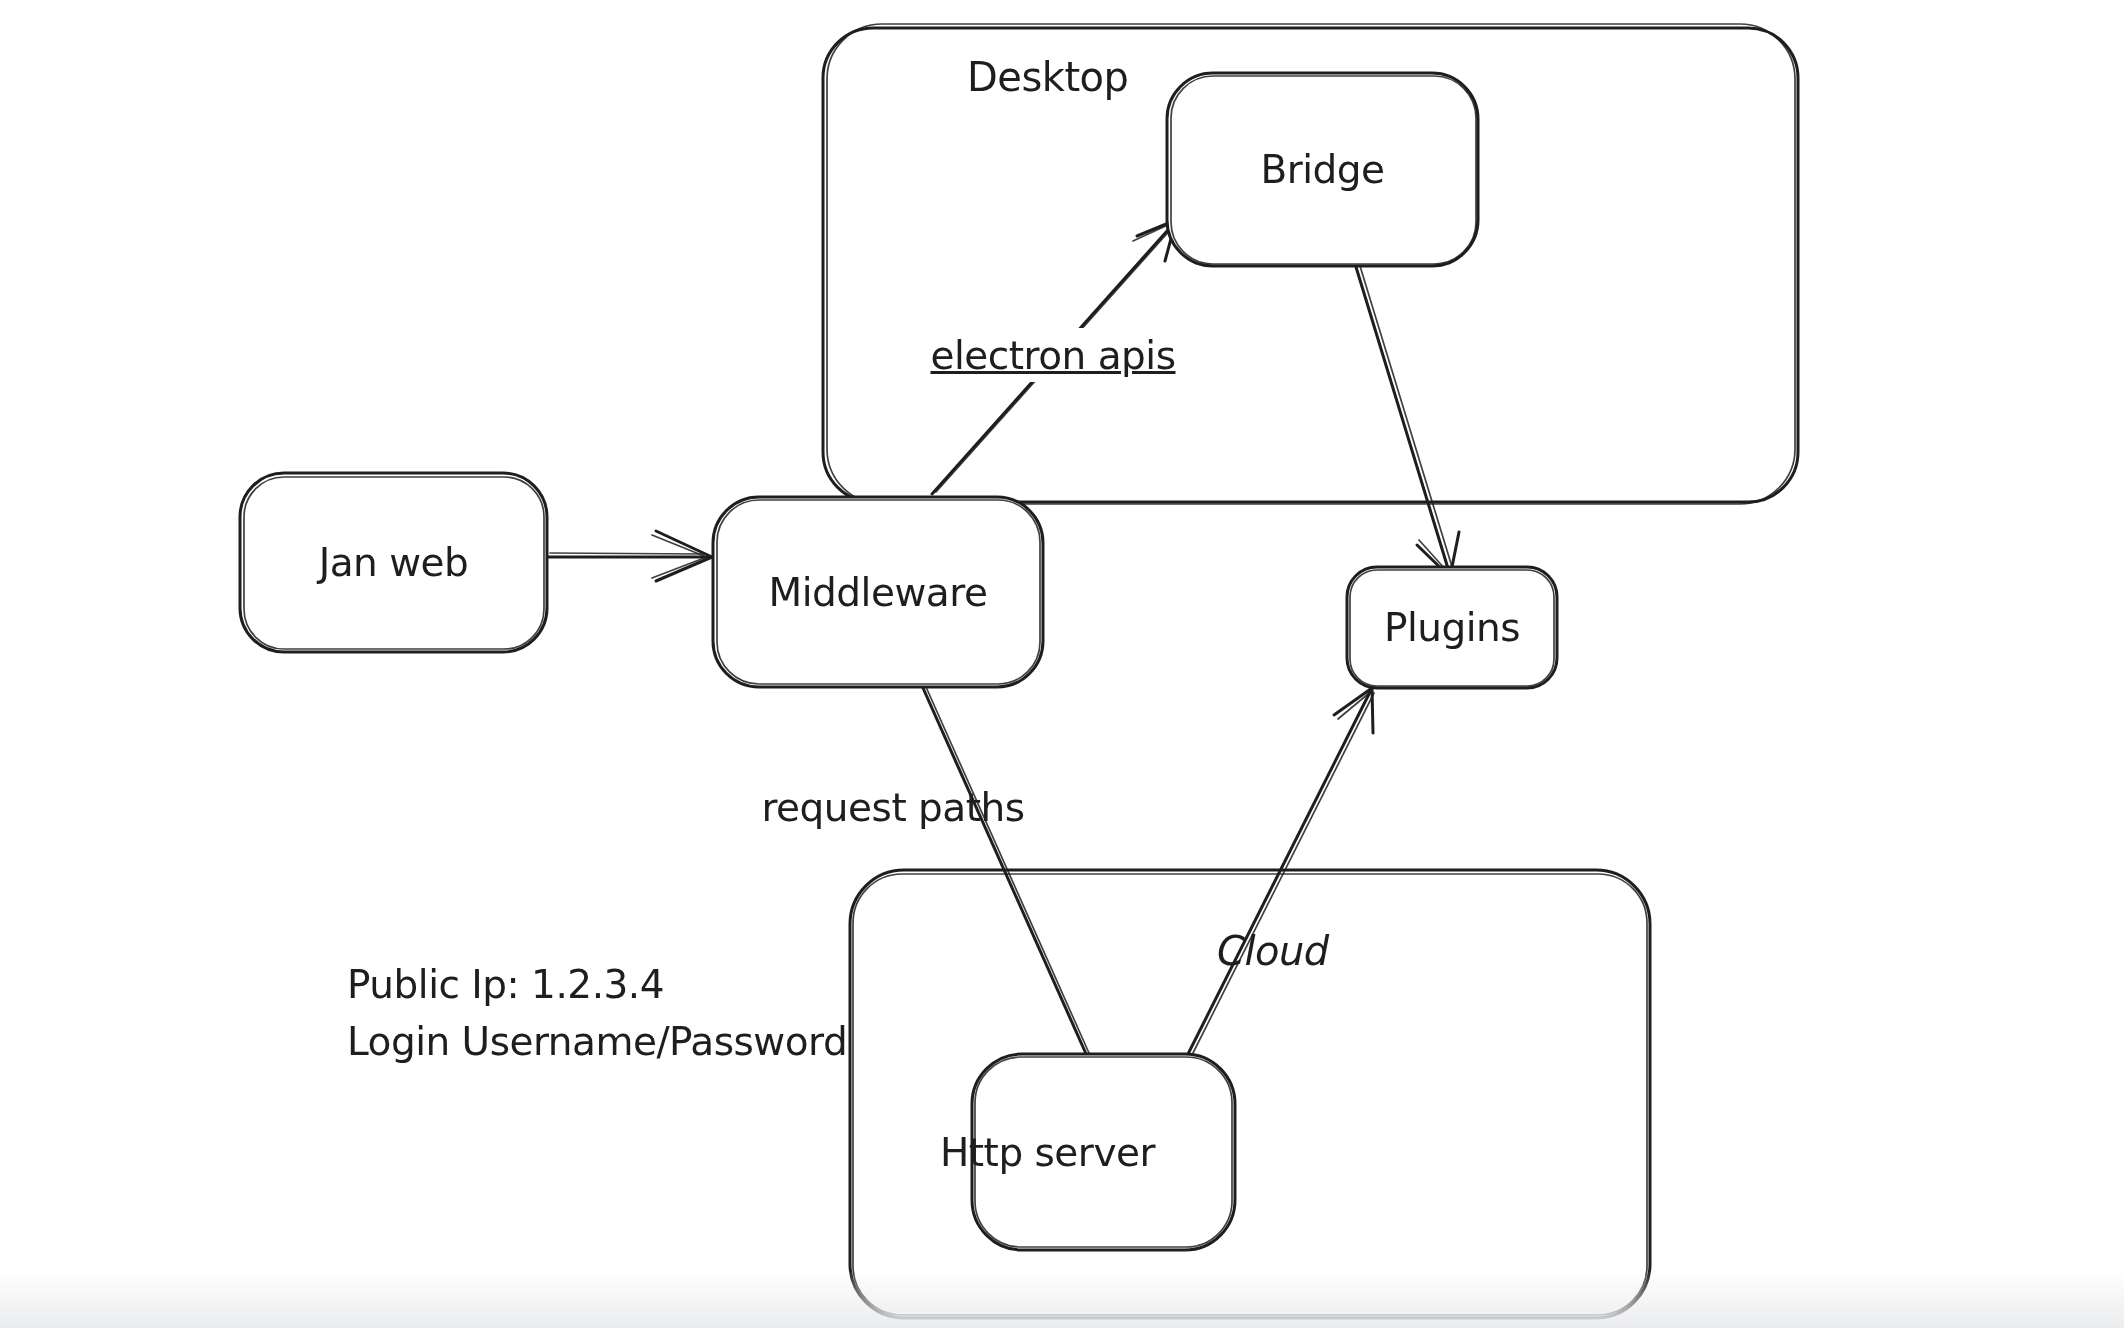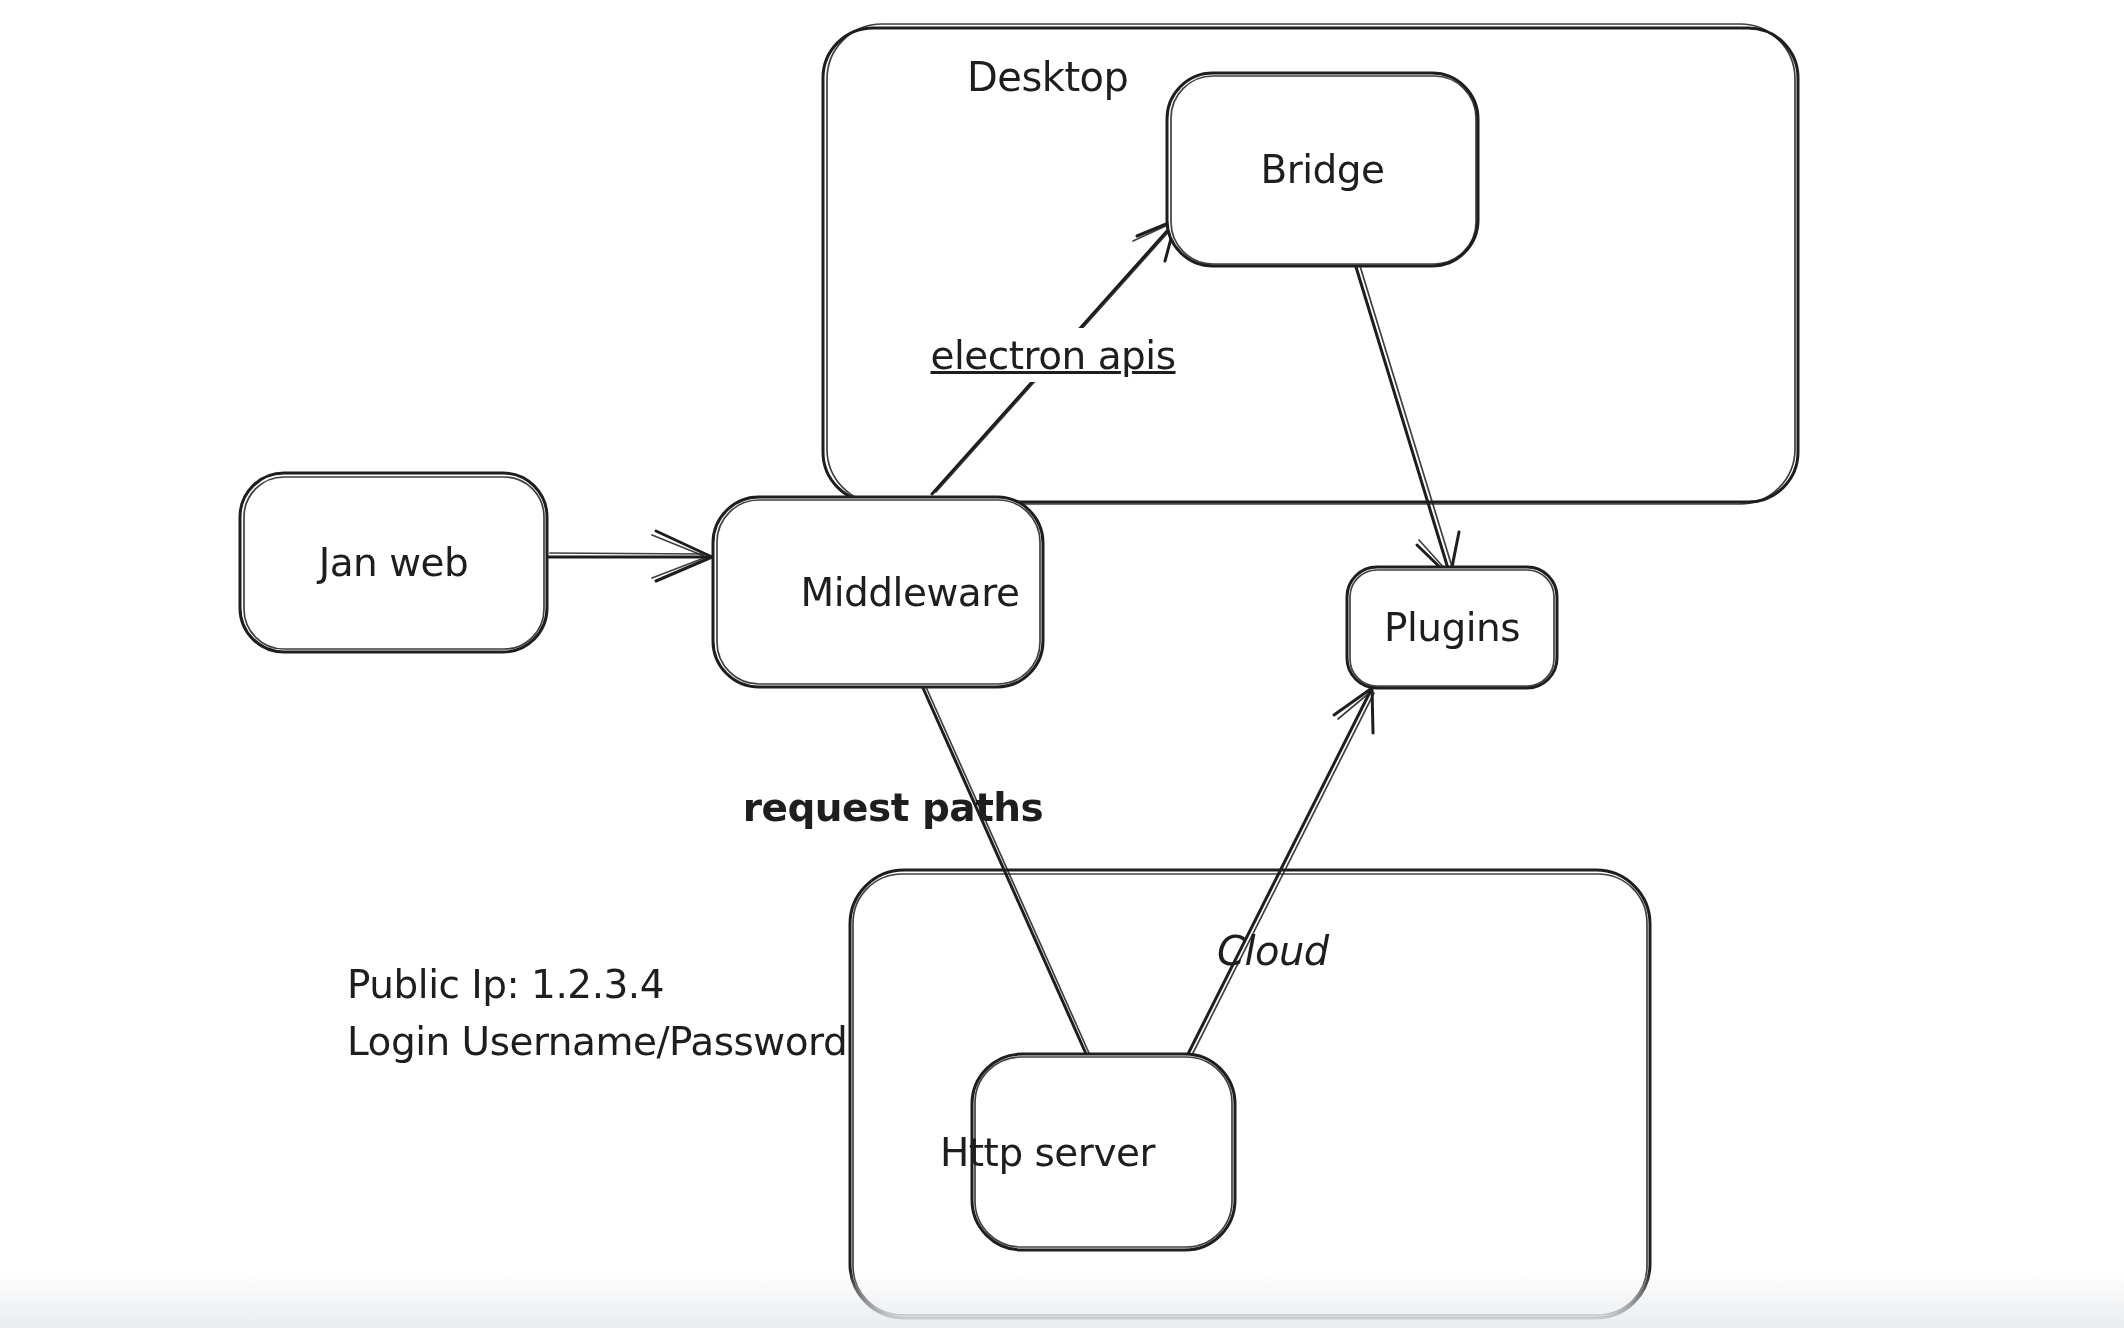--- a/index.html
+++ b/index.html
@@ -143,31 +143,31 @@
       <rect class="sk2" x="975" y="1057" width="257" height="190" rx="46"></rect>
     </g>
   </svg>
 
   <div class="lbl-free" style="left:967px; top:54px;">Desktop</div>
 
   <div class="lbl-free" style="left:1217px; top:928px;font-style:italic;">Cloud</div>
 
   <div class="lbl" style="left:240px; top:473px; width:307px; height:179px;">Jan web</div>
 
-  <div class="lbl" style="left:713px; top:497px; width:330px; height:190px;margin-left:32px;">Middleware</div>
+  <div class="lbl" style="left:713px; top:497px; width:330px; height:190px;">Middleware</div>
 
   <div class="lbl" style="left:1167px; top:73px; width:311px; height:193px;">Bridge</div>
 
   <div class="lbl" style="left:1347px; top:567px; width:210px; height:121px;">Plugins</div>
 
   <div class="lbl" style="left:916px; top:1054px; width:263px; height:196px;">Http server</div>
 
   <div class="lbl edge-lbl-bg" style="left:915px; top:328px; width:276px; height:54px;text-decoration:underline;">electron apis</div>
 
-  <div class="lbl" style="left:748px; top:783px; width:290px; height:48px;font-weight:bold;">request paths</div>
+  <div class="lbl" style="left:748px; top:783px; width:290px; height:48px;">request paths</div>
 
   <div class="note">
     <div>Public Ip: 1.2.3.4</div>
     <div>Login Username/Password</div>
   </div>
 
   <div class="bottom-fade"></div>
 
 </div>
 

